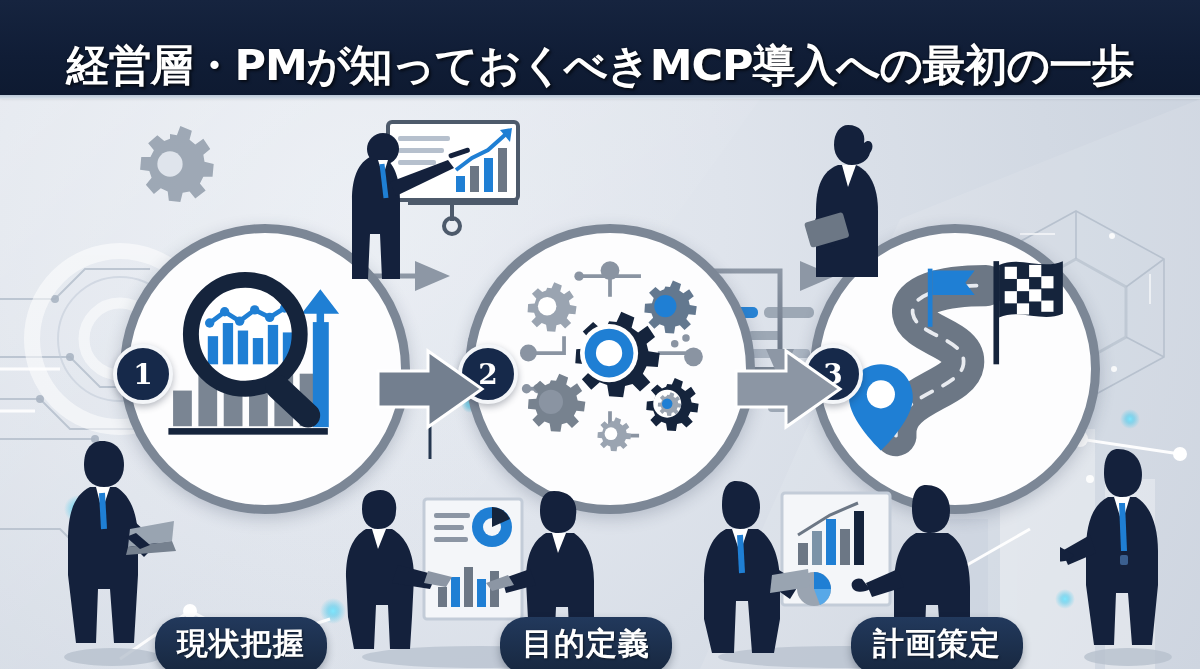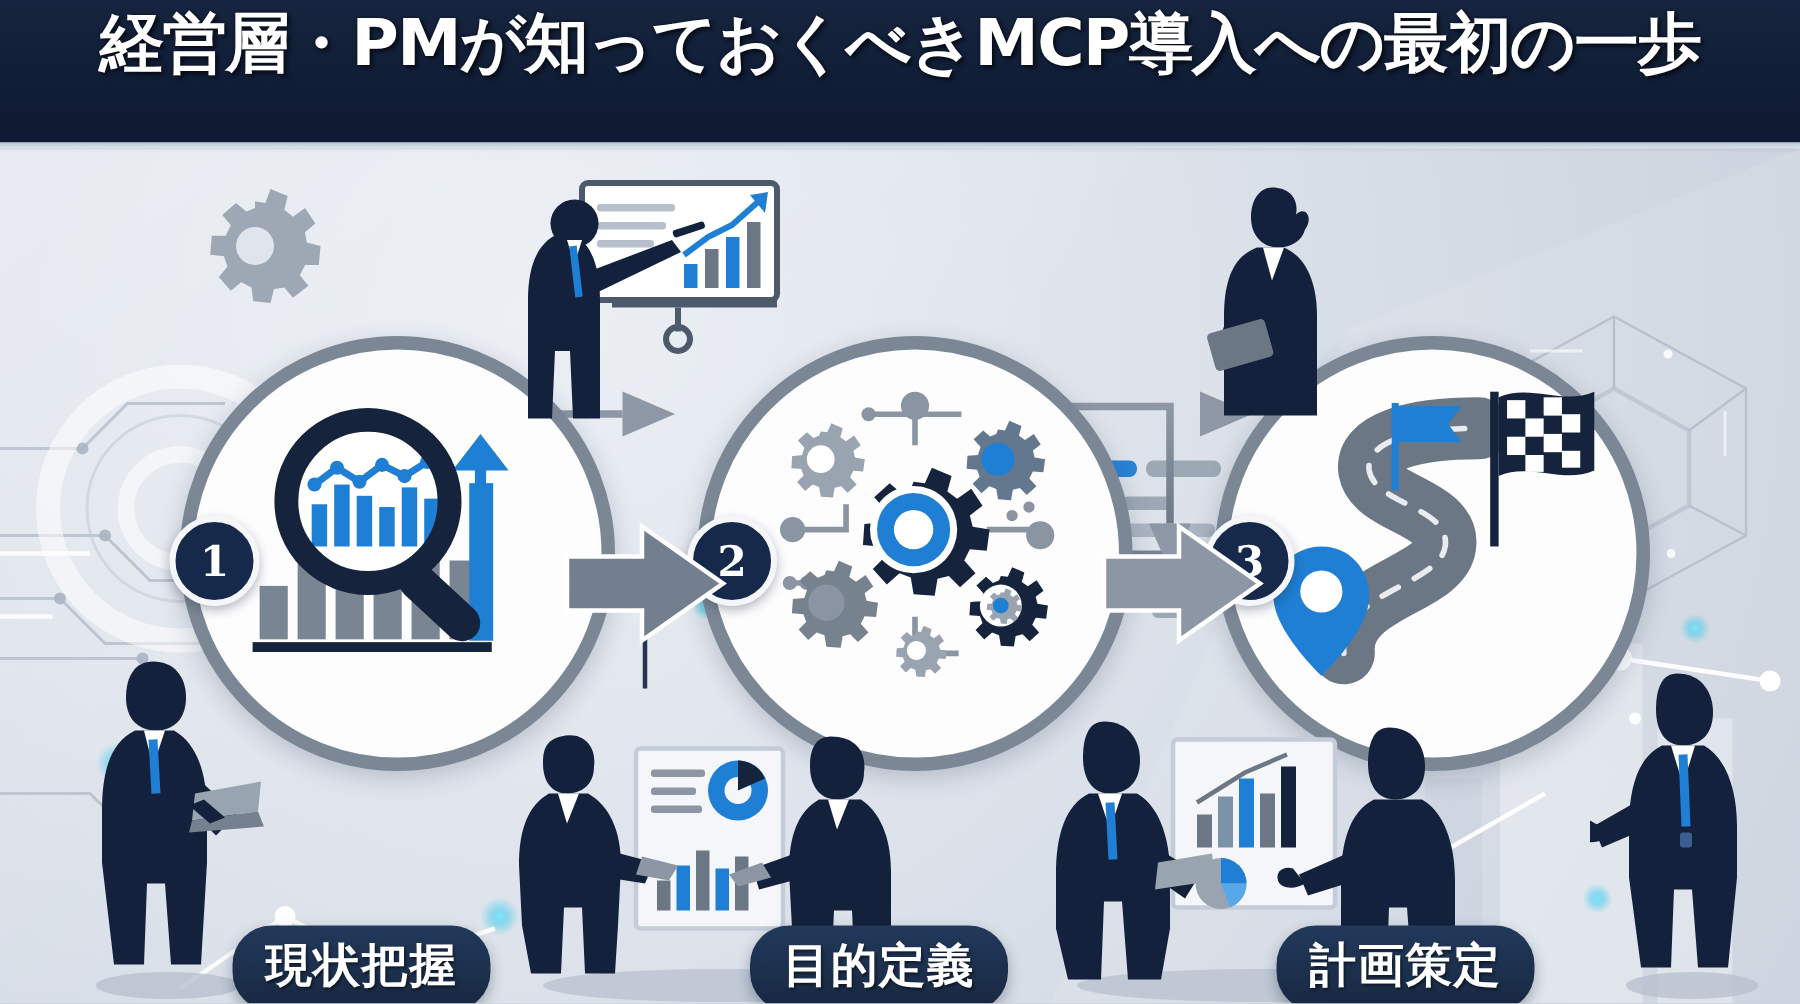--- a/index.html
+++ b/index.html
@@ -8,21 +8,21 @@
     width:1200px;height:669px;overflow:hidden;
     font-family:"Liberation Sans","DejaVu Sans",sans-serif;
     background:#ccd3de;
   }
   #stage{position:relative;width:1200px;height:669px;overflow:hidden;}
 
   
   .header{
     position:absolute;left:0;top:0;width:1200px;height:95px;
     background:linear-gradient(180deg,#16243f 0%,#101d36 60%,#0e1a31 100%);
-    display:flex;align-items:flex-start;justify-content:center;z-index:40;
+    display:flex;align-items:flex-end;justify-content:center;z-index:40;
     box-shadow:0 2px 4px rgba(0,0,0,.35);
   }
   .header-title{
     color:#ffffff;font-size:43px;font-weight:bold;letter-spacing:-1px;
     white-space:nowrap;
     text-shadow:0 0 2px rgba(0,0,0,.5), 2px 2px 3px rgba(0,0,0,.55);
     font-family:"DejaVu Sans","Liberation Sans",sans-serif;
   }
   .header-underline{
     position:absolute;left:0;top:95px;width:1200px;height:4px;

